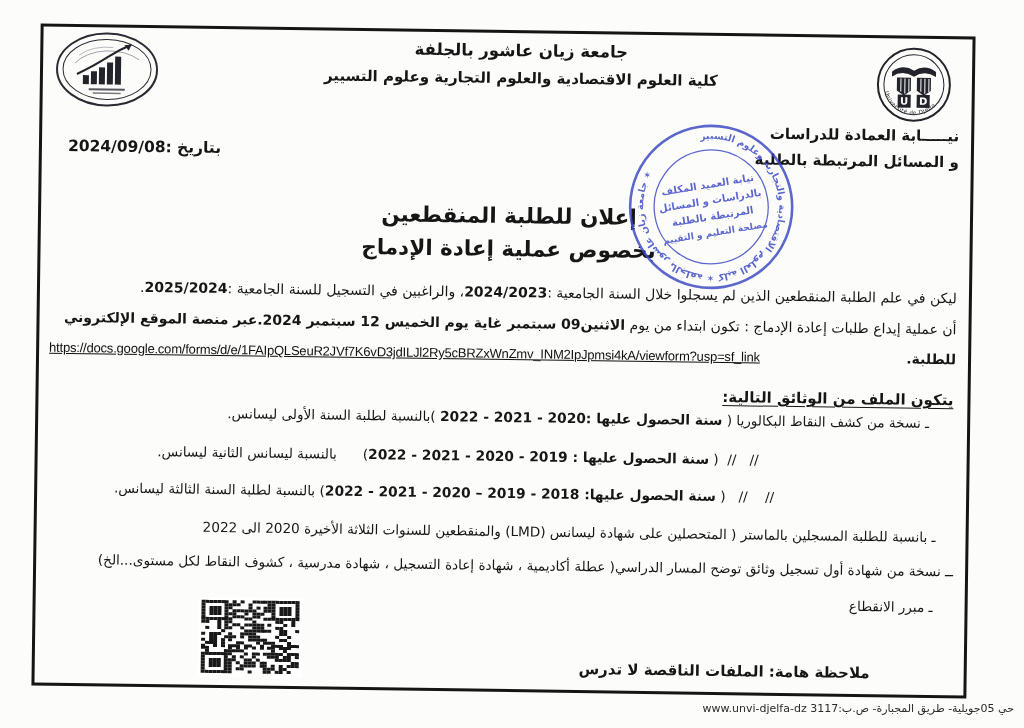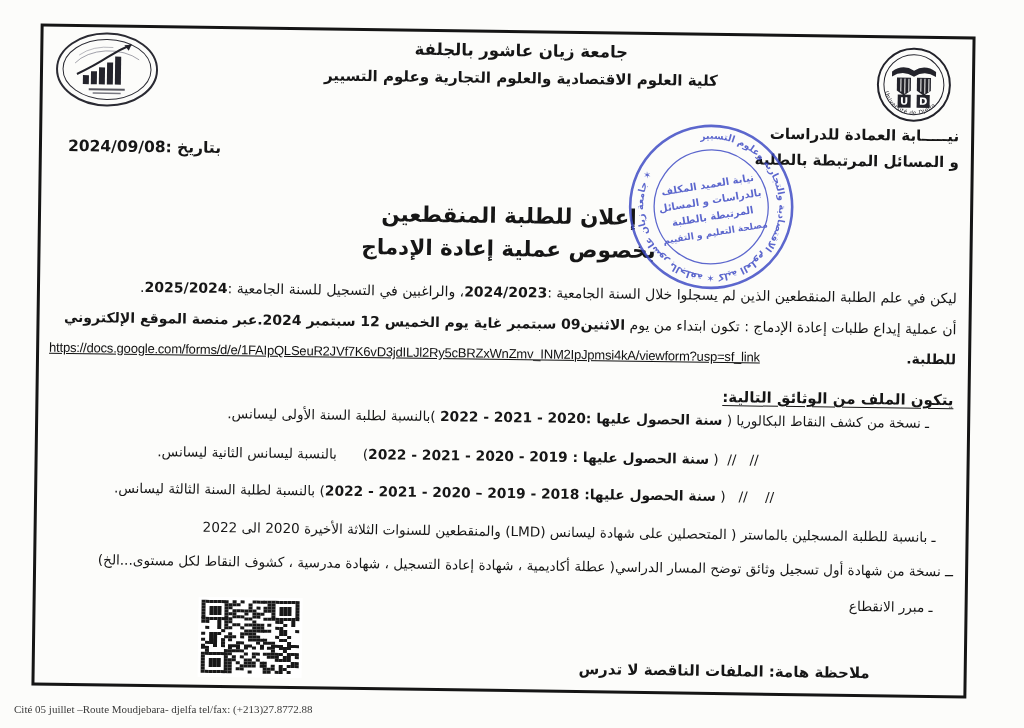--- a/index.html
+++ b/index.html
@@ -476,15 +476,15 @@
         <i style="left:69.3px;top:72.6px;width:4px;height:3px"></i>
         <i style="left:77.1px;top:72.6px;width:4px;height:3px"></i>
         <i style="left:81.0px;top:72.6px;width:4px;height:3px"></i>
         <i style="left:88.8px;top:72.6px;width:4px;height:3px"></i>
       </div>
 
     <div class="note">ملاحظة هامة: الملفات  الناقصة لا تدرس</div>
 
   </div>
 
-  <div class="footer-left">Cité 05 juillet –Route Moudjebara- djelfa tel/fax: (+213)27.8772.88</div>
+  <div class="footer-right">حي 05جويلية- طريق المجبارة- ص.ب:3117   www.unvi-djelfa-dz</div>
 
 </div>
 
 </body></html>

